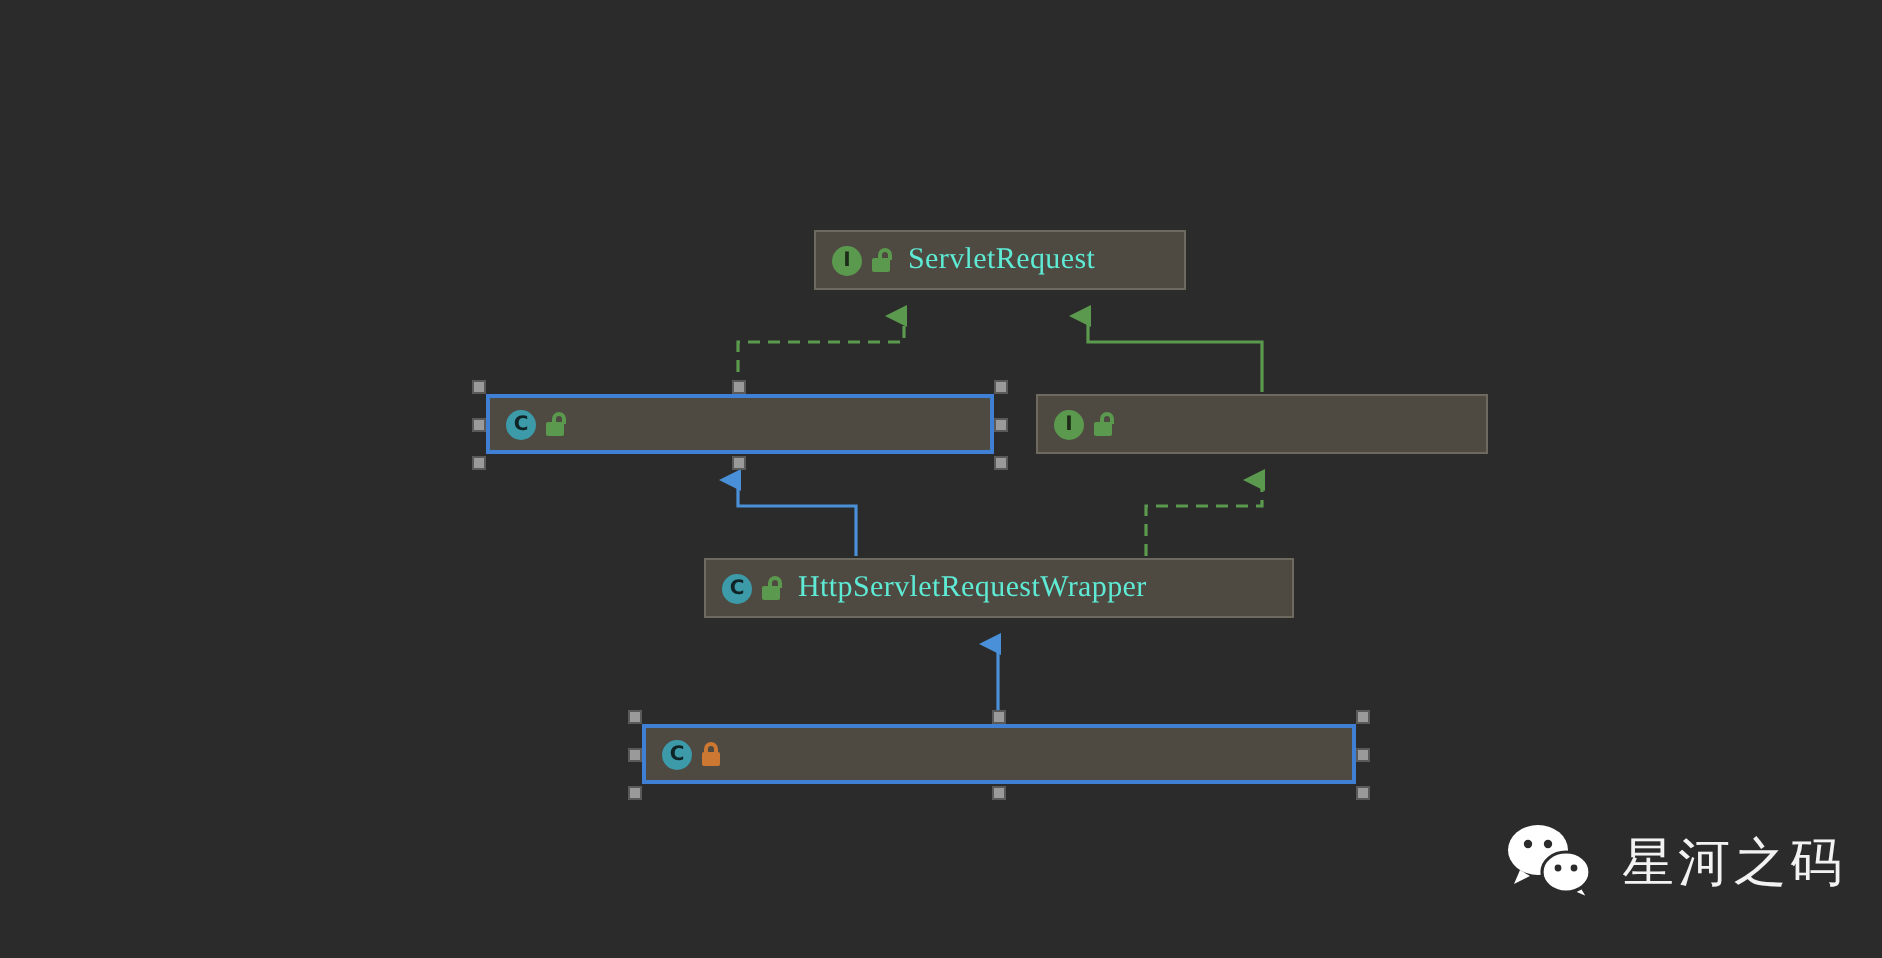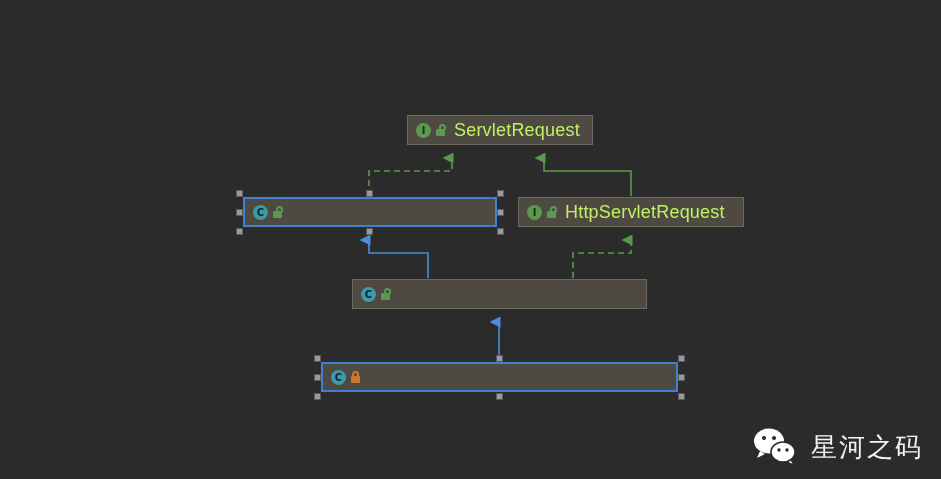--- a/index.html
+++ b/index.html
@@ -31,25 +31,25 @@
     display: flex;
     align-items: center;
     height: 30px;
     padding: 0 8px;
     white-space: nowrap;
   }
   .node.selected {
     border: 2px solid #3f7fd4;
   }
   .node-label {
-    color: #bef264;
-    font-size: 18px;
+    color: #5eead4;
+    font-size: 15px;
     letter-spacing: 0.2px;
     margin-left: 8px;
-    font-family: Liberation Sans, sans-serif;
+    font-family: Liberation Serif, serif;
   }
   .icon-wrap {
     display: flex;
     align-items: center;
     gap: 4px;
   }
   .kind-icon {
     width: 15px;
     height: 15px;
     border-radius: 50%;
@@ -103,21 +103,21 @@
     position: absolute;
     width: 7px;
     height: 7px;
     background: #9a9a9a;
     border: 1px solid #5a5a5a;
     box-sizing: border-box;
   }
   .watermark {
     position: absolute;
     right: 18px;
-    bottom: 12px;
+    bottom: 28px;
     display: flex;
     align-items: center;
     gap: 12px;
   }
   .wm-text {
     color: #f2f2f2;
     font-size: 26px;
     font-family: "DejaVu Sans", "Liberation Sans", sans-serif;
     letter-spacing: 2px;
   }
@@ -184,31 +184,31 @@
   <div class="handle" style="left:497px; top:228px;"></div>
 
   <div class="node" style="left:518px; top:197px; width:226px;">
     <span class="icon-wrap">
       <span class="kind-icon interface">I</span>
       <span class="vis-icon public">
         <span class="shackle"></span>
           <span class="body"></span>
       </span>
     </span>
-    <span class="node-label">HttpServletRequest</span>
   </div>
 
   <div class="node" style="left:352px; top:279px; width:295px;">
     <span class="icon-wrap">
       <span class="kind-icon class">C</span>
       <span class="vis-icon public">
         <span class="shackle"></span>
           <span class="body"></span>
       </span>
     </span>
+    <span class="node-label">HttpServletRequestWrapper</span>
   </div>
 
   <div class="node selected" style="left:321px; top:362px; width:357px;">
     <span class="icon-wrap">
       <span class="kind-icon class">C</span>
       <span class="vis-icon protected">
         <span class="shackle"></span>
           <span class="body"></span>
       </span>
     </span>

